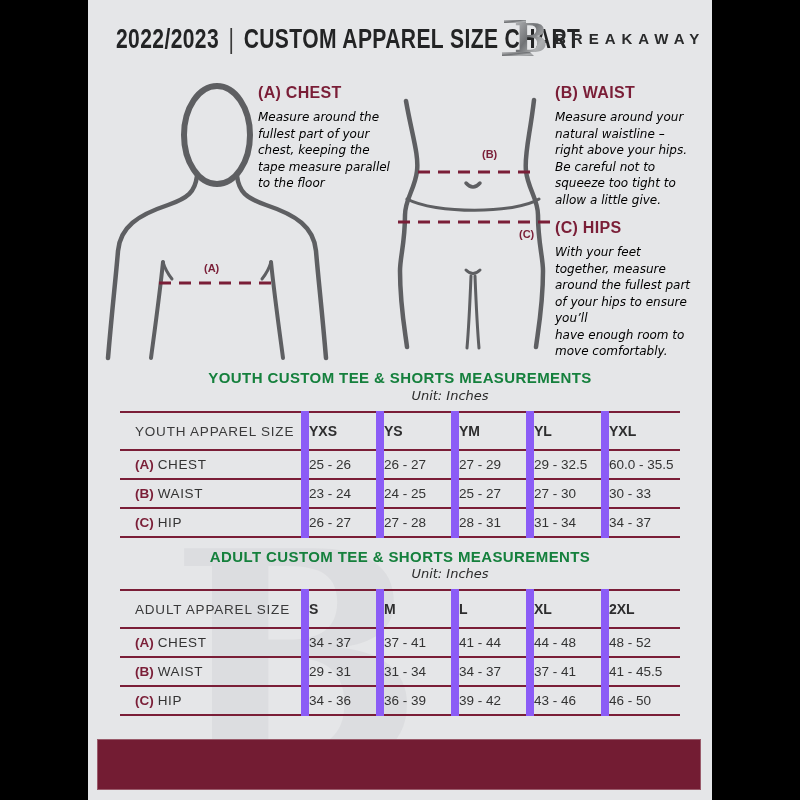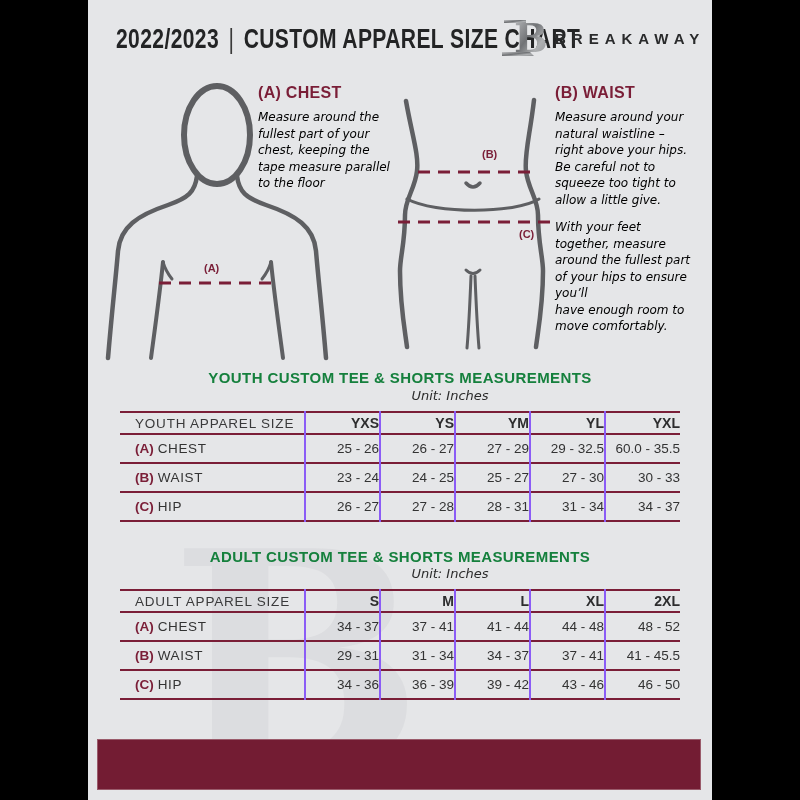--- a/index.html
+++ b/index.html
@@ -44,24 +44,24 @@
 
   
   .size-table { position:absolute; left:32px; width:560px; z-index:2;
                 border-collapse:collapse; table-layout:fixed;
                 border-top:2px solid #7a1e37; border-bottom:2px solid #7a1e37; }
   #youth-table { top:411px; }
   #adult-table { top:589px; }
   .size-table col.c0 { width:185px; }
   .size-table col.cn { width:75px; }
   .size-table tr { border-bottom:2px solid #7a1e37; }
-  .size-table thead tr { height:22px; }
+  .size-table thead tr { height:38px; }
   .size-table tbody tr { height:29px; }
-  .size-table th, .size-table td { border-left:2px solid #8b5cf6; padding:0;
-                text-align:right; font-size:13.5px; color:#333; font-weight:normal; }
+  .size-table th, .size-table td { border-left:8px solid #8b5cf6; padding:0;
+                text-align:left; font-size:13.5px; color:#333; font-weight:normal; }
   .size-table th:first-child, .size-table td:first-child { border-left:none; text-align:left; padding-left:15px; }
   .size-table th.size-col { font-weight:bold; font-size:14px; color:#2d2d2e; }
   .size-table th.lbl-cell { font-size:13.5px; letter-spacing:0.8px; color:#3a3a3b; }
   .row-label .pfx { color:#7a1e37; font-weight:bold; margin-right:4px; }
   .row-label .nm { letter-spacing:0.6px; }
 
   
   .watermark { position:absolute; left:82px; top:534px; z-index:0; opacity:0.55;
                font-family:"DejaVu Serif", serif; font-weight:bold; font-size:300px;
                line-height:0.85; color:#d6d7da; }
@@ -139,20 +139,21 @@
     <div id="instr-waist" class="instr">
       <h3 class="instr-heading">(B) WAIST</h3>
       <p class="instr-body">Measure around your
 natural waistline –
 right above your hips.
 Be careful not to
 squeeze too tight to
 allow a little give.</p>
     </div>
     <div id="instr-hips" class="instr">
+      <h3 class="instr-heading">(C) HIPS</h3>
       <p class="instr-body">With your feet
 together, measure
 around the fullest part
 of your hips to ensure
 you’ll
 have enough room to
 move comfortably.</p>
     </div>
 
     <div id="youth-title" class="sec-title">YOUTH CUSTOM TEE &amp; SHORTS MEASUREMENTS</div>

